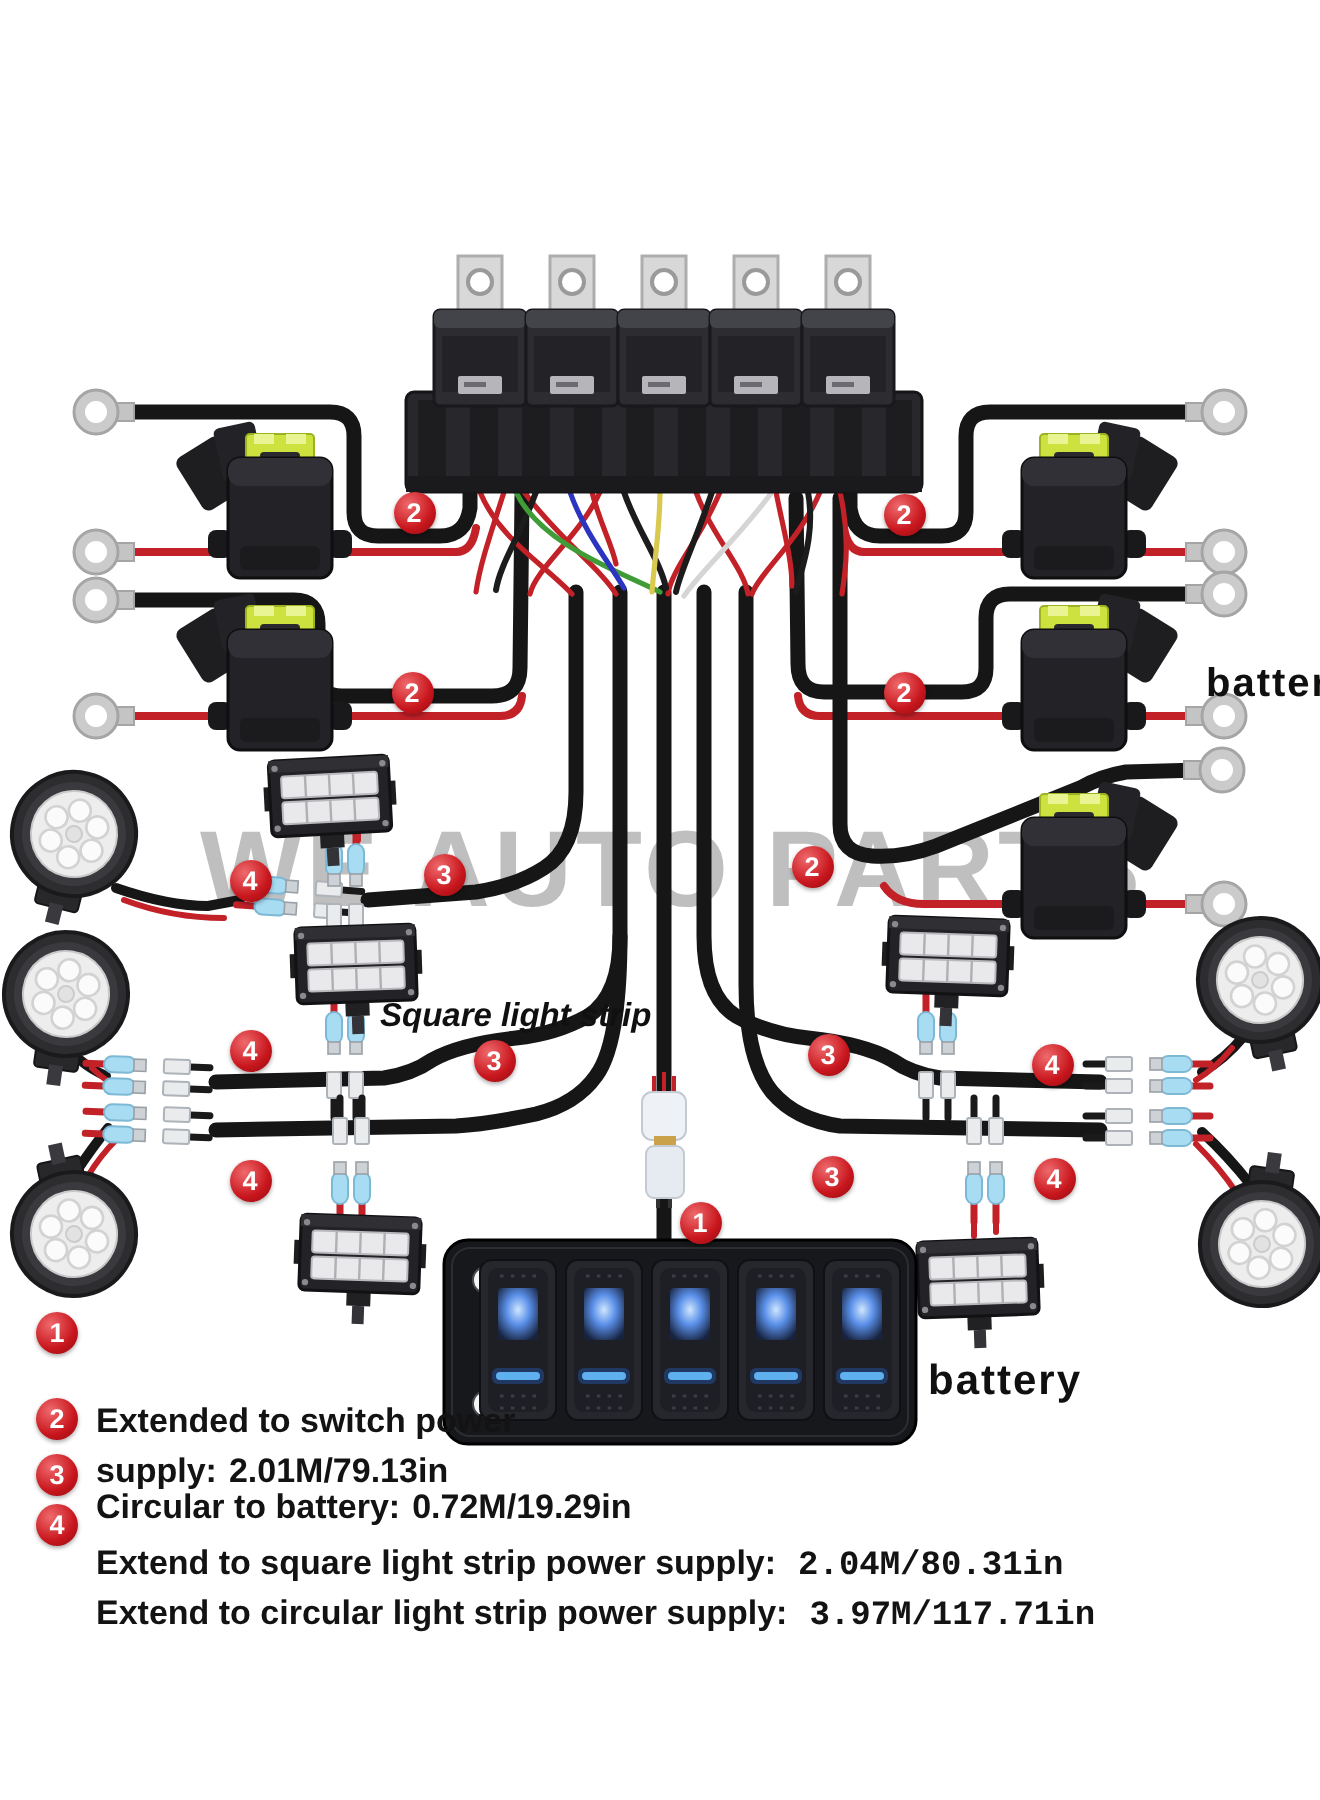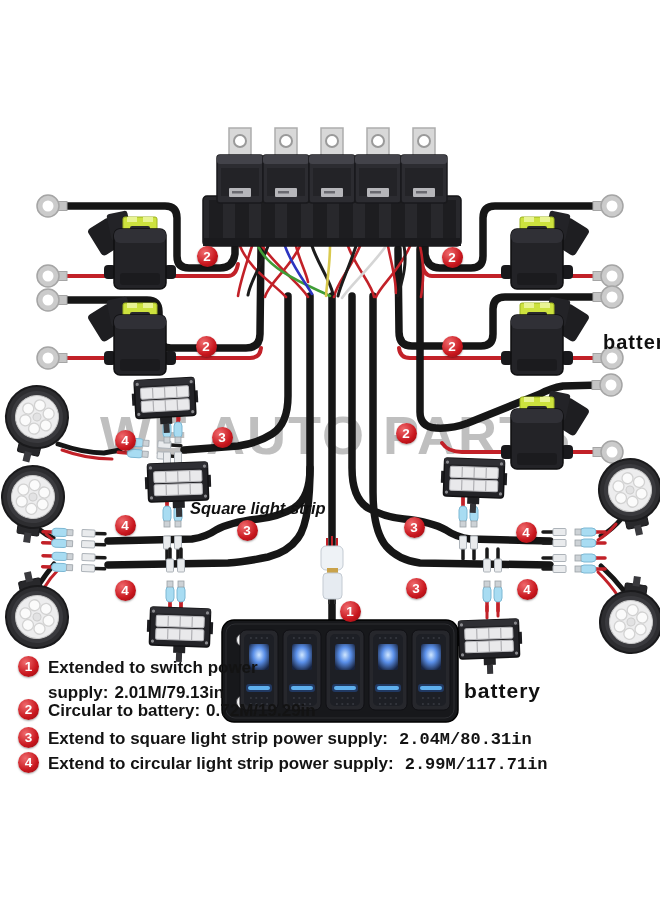--- a/index.html
+++ b/index.html
@@ -13,21 +13,21 @@
   #lbl-square{left:190px;top:499px;font-size:16.5px;font-weight:bold;font-style:italic;}
   #lbl-battery{left:569px;top:331px;font-size:20px;font-weight:600;letter-spacing:1px;margin-left:34px;}
   #lbl-switch{left:464px;top:679px;font-size:21px;font-weight:600;letter-spacing:1px;}
   .marker{position:absolute;z-index:4;width:21px;height:21px;border-radius:50%;
           background:radial-gradient(circle at 35% 30%, #ef6a6d, #c8161d 60%, #8e0c12);
           color:#fff;font-size:13.5px;font-weight:bold;display:flex;align-items:center;justify-content:center;
           box-shadow:0 1px 2px rgba(0,0,0,.35);}
   #legend{position:absolute;left:18px;top:656px;z-index:4;}
   .lrow{position:absolute;display:flex;align-items:flex-start;gap:9px;}
   .lrow .marker{position:static;flex-shrink:0;margin-top:0;}
-  .ltext{font-size:17px;font-weight:bold;color:#131313;line-height:1.45;}
+  .ltext{font-size:17px;font-weight:bold;color:#131313;line-height:1.45;margin-top:43px;}
   #lrow1{left:0;top:0;width:272px;}
   #lrow2{left:0;top:43px;white-space:nowrap;}
   #lrow3{left:0;top:71px;white-space:nowrap;}
   #lrow4{left:0;top:96px;white-space:nowrap;}
   .lval{margin-left:6px;}
   #lrow3 .lval,#lrow4 .lval{margin-left:11px;font-family:Liberation Mono, monospace;}
 </style>
 </head>
 <body>
 
@@ -346,17 +346,17 @@
     <div class="lrow" id="lrow2">
       <div class="marker">2</div>
       <div class="ltext"><span>Circular to battery:</span><span class="lval">0.72M/19.29in</span></div>
     </div>
     <div class="lrow" id="lrow3">
       <div class="marker">3</div>
       <div class="ltext"><span>Extend to square light strip power supply:</span><span class="lval">2.04M/80.31in</span></div>
     </div>
     <div class="lrow" id="lrow4">
       <div class="marker">4</div>
-      <div class="ltext"><span>Extend to circular light strip power supply:</span><span class="lval">2.99M/117.71in</span></div>
+      <div class="ltext"><span>Extend to circular light strip power supply:</span><span class="lval">3.97M/117.71in</span></div>
     </div>
   </div>
 
 </div>
 
 </body></html>

